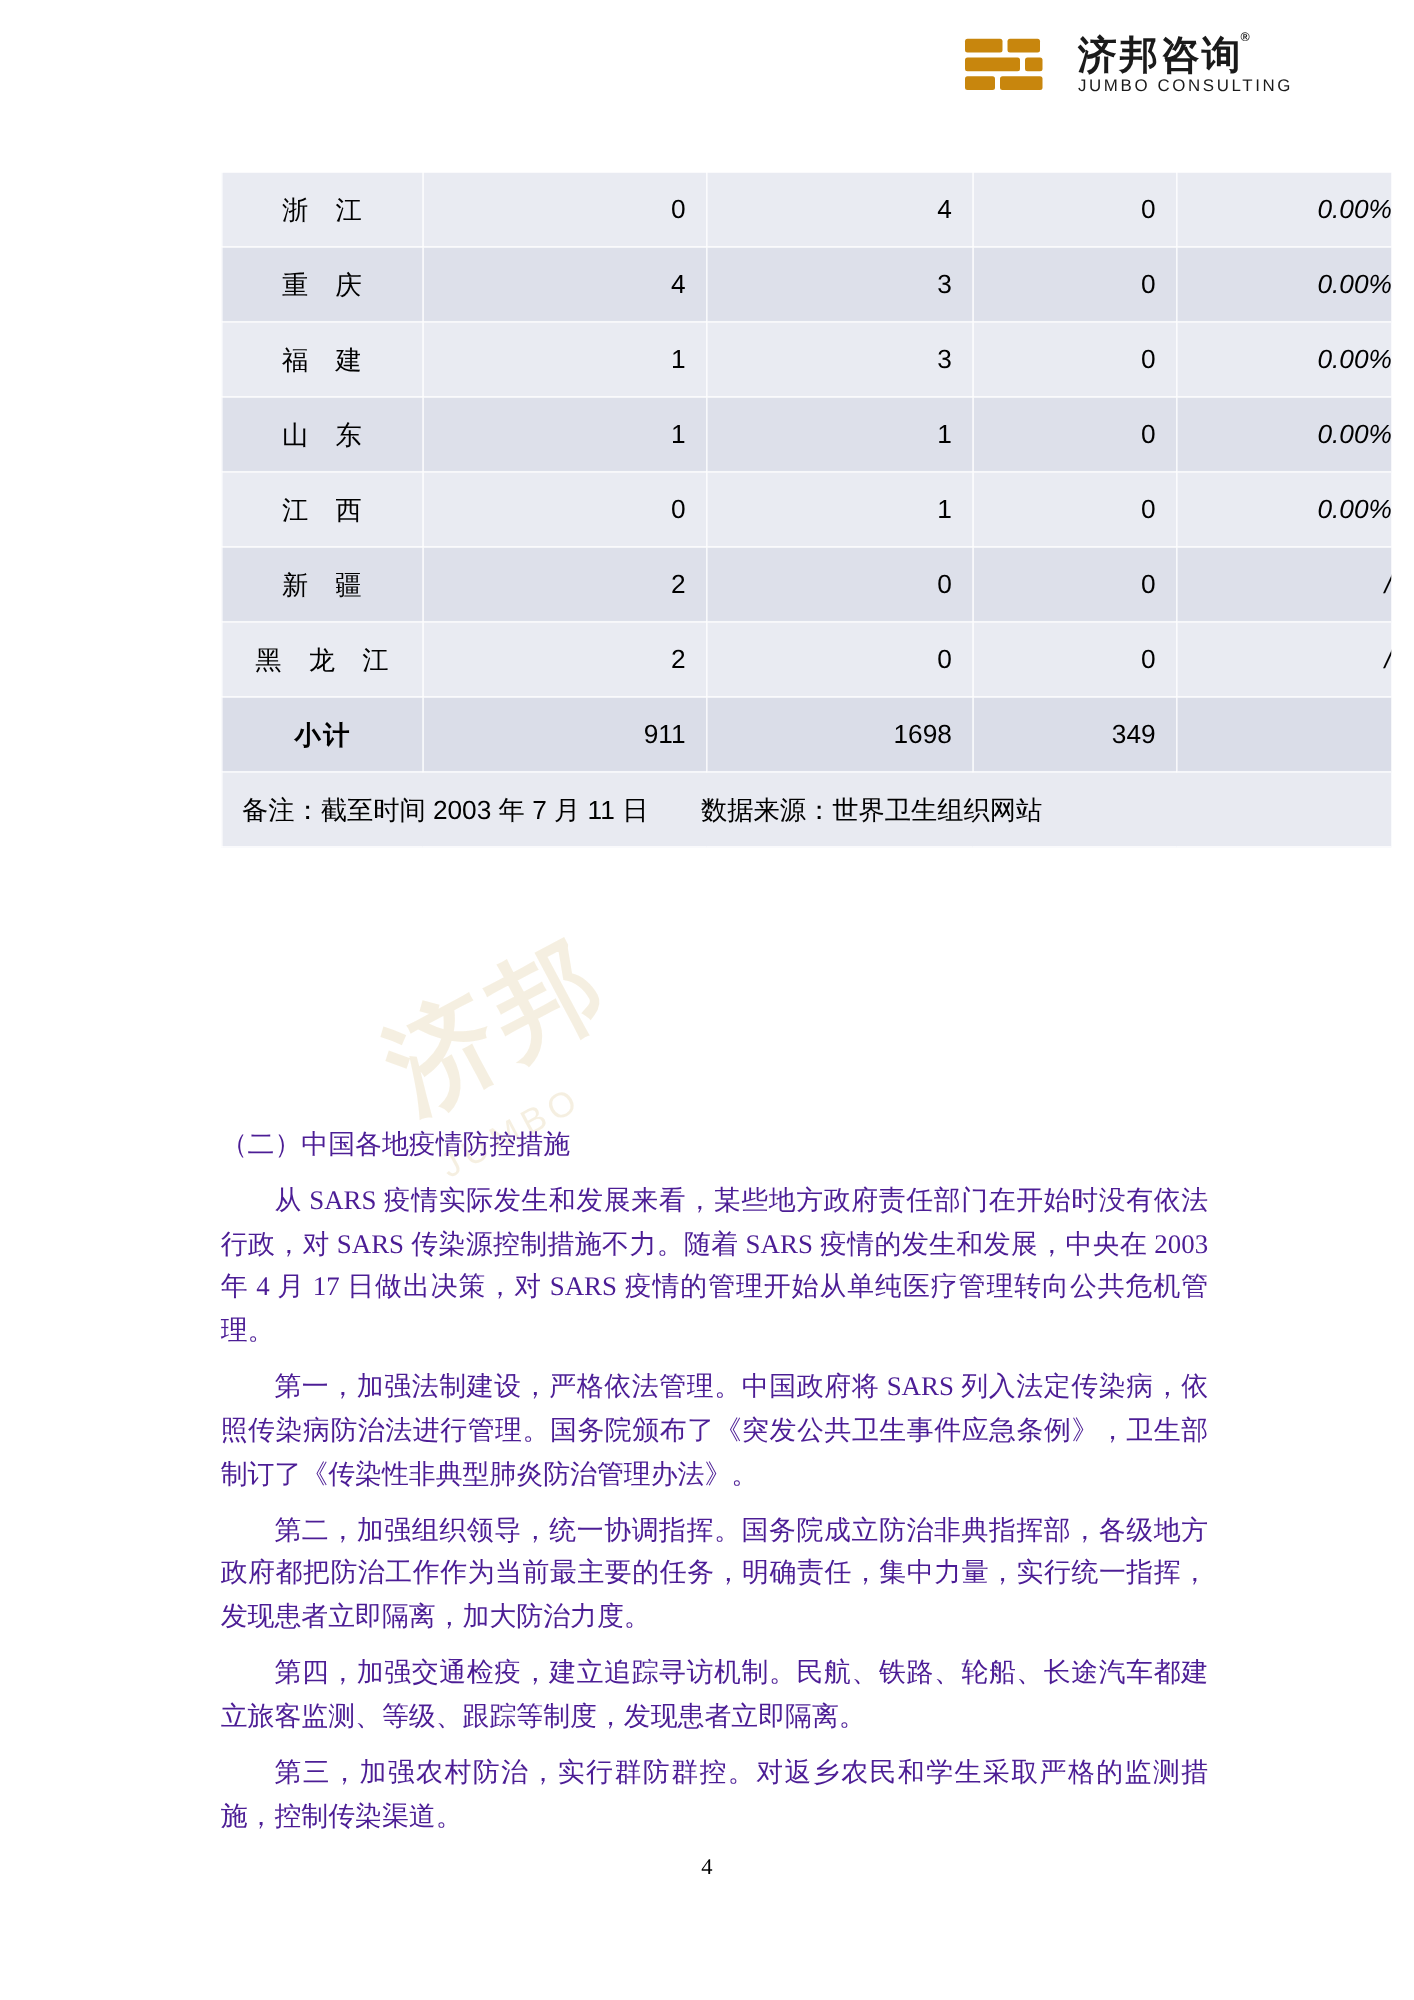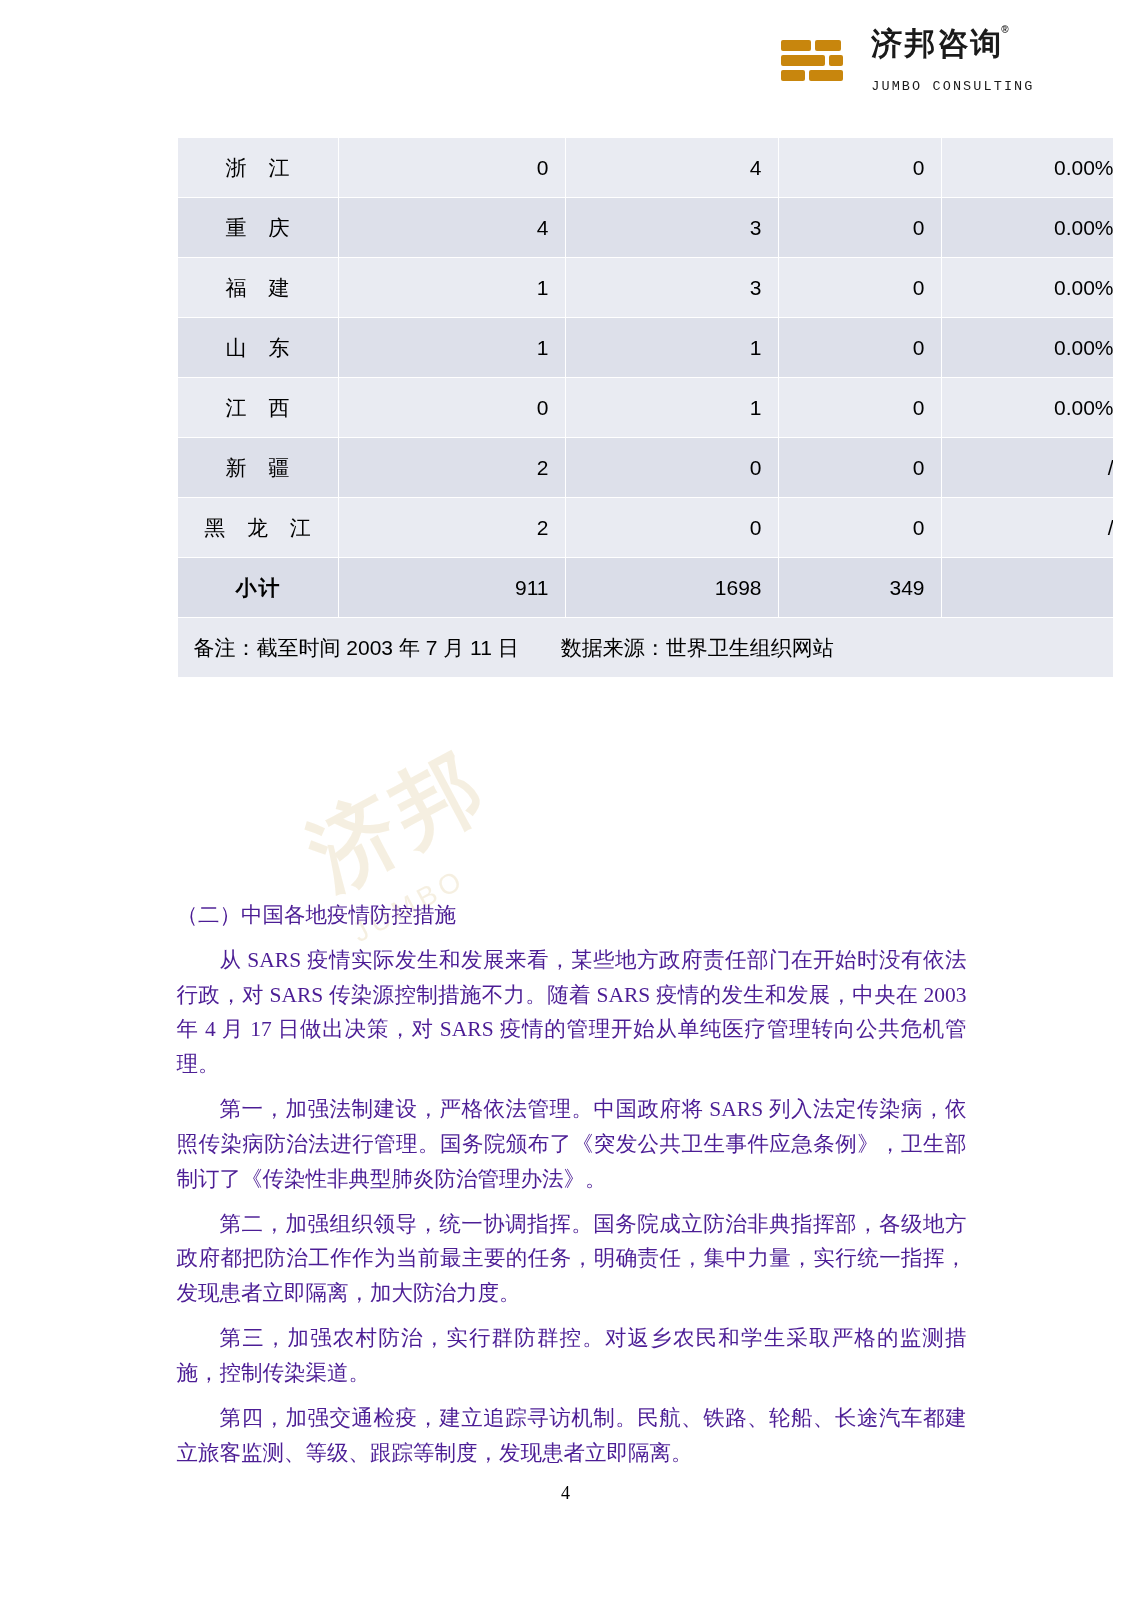--- a/index.html
+++ b/index.html
@@ -57,25 +57,25 @@
   }
   .logo-reg {
     font-size: 10px;
     vertical-align: super;
     color: #1A1A1A;
     position: relative;
     top: -10px;
     left: -2px;
   }
   .logo-en {
-    font-family: Liberation Mono, monospace;
+    font-family: Liberation Sans, sans-serif;
     font-size: 13.5px;
     letter-spacing: 2.1px;
     color: #1A1A1A;
-    margin-top: 18px;
+    margin-top: 0;
   }
 
   
   .watermark {
     position: absolute;
     left: 300px;
     top: 700px;
     width: 420px;
     height: 230px;
     transform: rotate(-28deg);
@@ -124,21 +124,21 @@
   td.region {
     text-align: center;
     width: 128px;
     letter-spacing: 8px;
     text-indent: 8px;
   }
   td.num { text-align: right; }
   .c-cases { width: 194px; }
   .c-deaths { width: 180px; }
   .c-recovered { width: 130px; }
-  .c-rate { width: 156px; }
+  .c-rate { width: 156px; font-style: italic; }
   tr.subtotal td { background: #DADDE8 !important; }
   tr.subtotal td.region { font-weight: bold; letter-spacing: 2px; text-indent: 2px;}
   .note-row td {
     height: 56px;
     text-align: left;
     background: #E8EAF1 !important;
     font-family: "Liberation Serif", "DejaVu Serif", serif;
     font-size: 20px;
     padding-left: 14px;
   }
@@ -270,19 +270,19 @@
         </tr>
       </tbody>
     </table>
   </div>
 
   <div class="content">
     <div class="heading-2">（二）中国各地疫情防控措施</div>
     <p class="para">从 SARS 疫情实际发生和发展来看，某些地方政府责任部门在开始时没有依法行政，对 SARS 传染源控制措施不力。随着 SARS 疫情的发生和发展，中央在 2003 年 4 月 17 日做出决策，对 SARS 疫情的管理开始从单纯医疗管理转向公共危机管理。</p>
     <p class="para">第一，加强法制建设，严格依法管理。中国政府将 SARS 列入法定传染病，依照传染病防治法进行管理。国务院颁布了《突发公共卫生事件应急条例》，卫生部制订了《传染性非典型肺炎防治管理办法》。</p>
     <p class="para">第二，加强组织领导，统一协调指挥。国务院成立防治非典指挥部，各级地方政府都把防治工作作为当前最主要的任务，明确责任，集中力量，实行统一指挥，发现患者立即隔离，加大防治力度。</p>
+    <p class="para">第四，加强交通检疫，建立追踪寻访机制。民航、铁路、轮船、长途汽车都建立旅客监测、等级、跟踪等制度，发现患者立即隔离。</p>
     <p class="para">第三，加强农村防治，实行群防群控。对返乡农民和学生采取严格的监测措施，控制传染渠道。</p>
-    <p class="para">第四，加强交通检疫，建立追踪寻访机制。民航、铁路、轮船、长途汽车都建立旅客监测、等级、跟踪等制度，发现患者立即隔离。</p>
   </div>
 
   <div class="pagenum">4</div>
 
 </div>
 
 </body></html>

